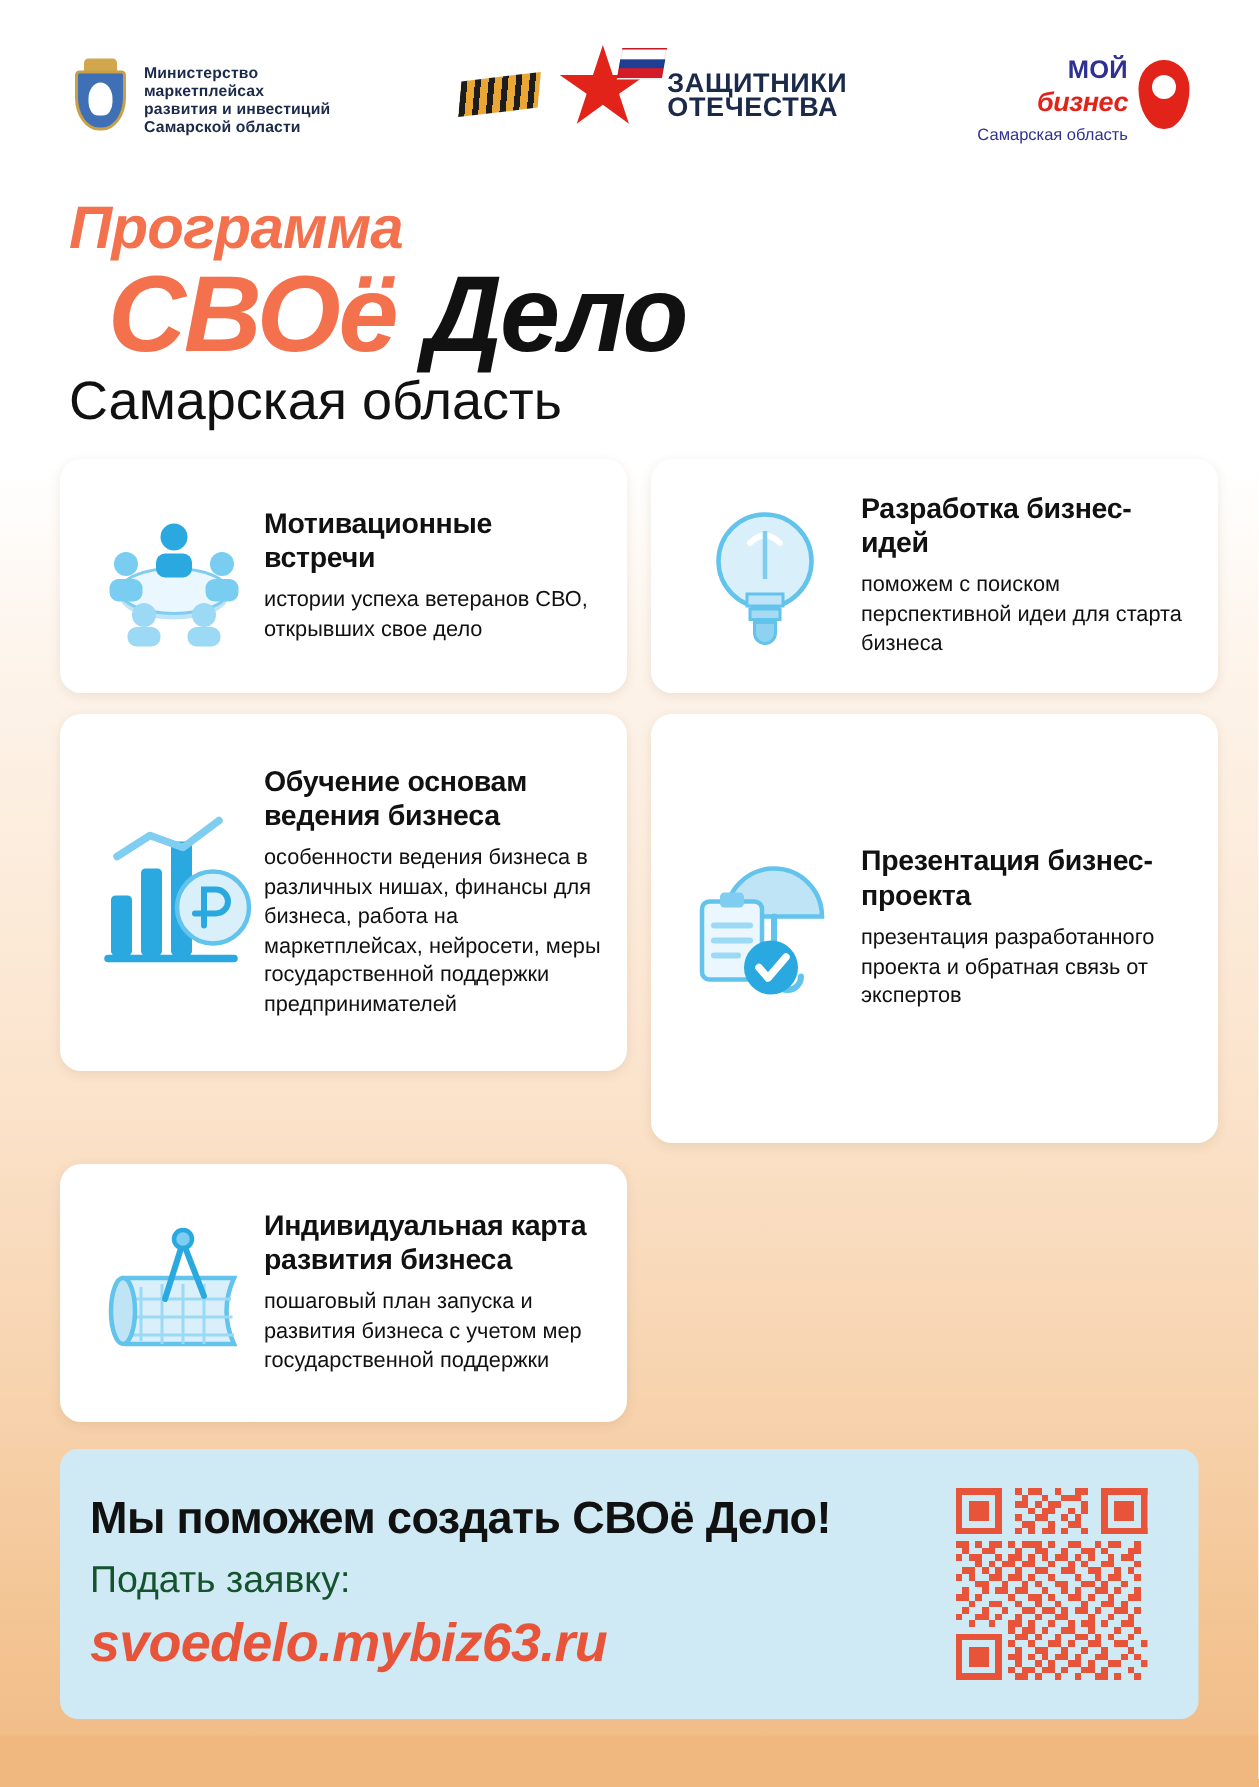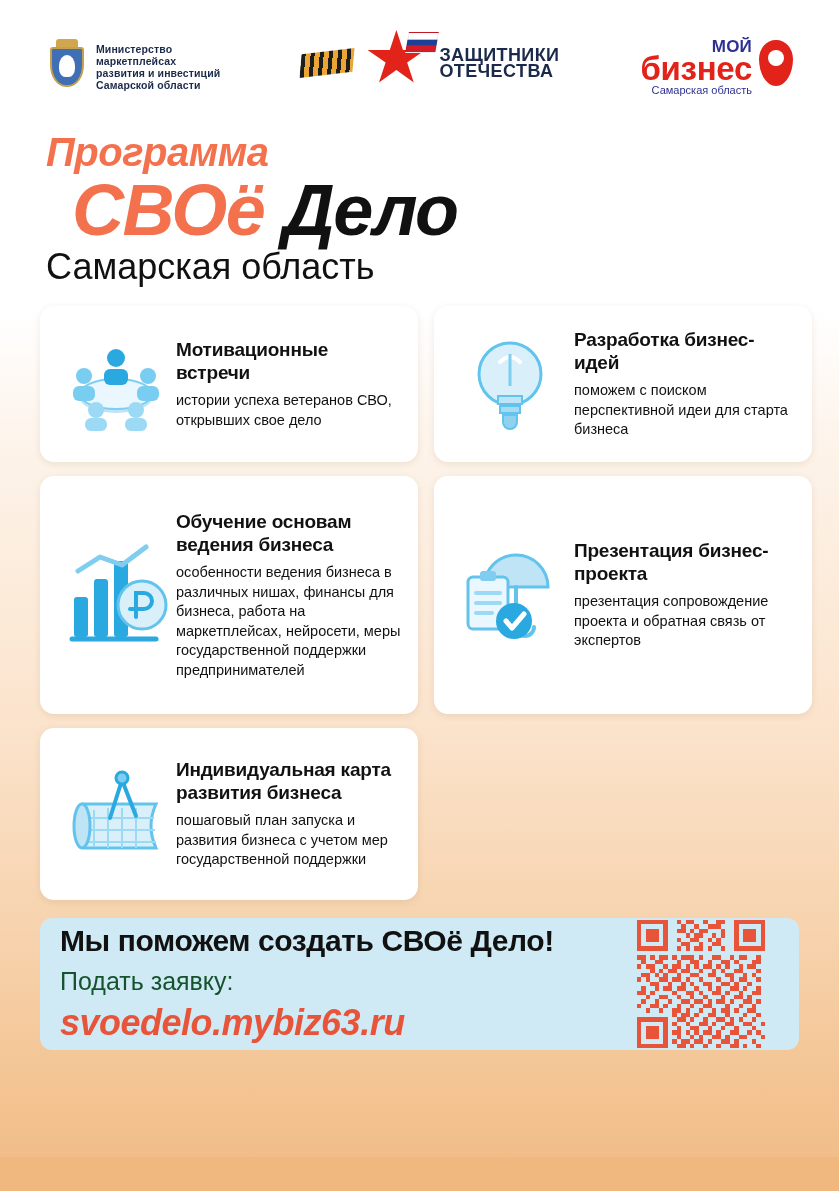--- a/index.html
+++ b/index.html
@@ -124,25 +124,26 @@
   }
   .mybiz-words { text-align: right; }
   .mybiz-moy {
     font-size: 17px;
     font-weight: 800;
     color: #2e3192;
     line-height: 18px;
     letter-spacing: .2px;
   }
   .mybiz-biz {
-    font-size: 33px;
+    font-size: 18px;
     font-weight: 800;
     color: #e2231a;
     line-height: 25px;
     letter-spacing: -.3px;
+    font-style: italic;
   }
   .mybiz-region {
     font-size: 11px;
     color: #2e3192;
     line-height: 14px;
     margin-top: 2px;
   }
   .pin {
     width: 34px; height: 46px;
     background: #e2231a;
@@ -232,32 +233,32 @@
   }
   .card-text {
     font-size: 14.5px;
     color: #111111;
     line-height: 19.5px;
     margin-top: 7px;
   }
   .c1 { height: 156px; }
   .c2 { height: 156px; }
   .c3 { height: 238px; }
-  .c4 { height: 238px; }
+  .c4 { height: 286px; }
   .c5 { height: 172px; }
   .c6 { height: 206px; }
   .c2 .card-body, .c4 .card-body, .c6 .card-body { padding-left: 4px; }
 
   
   svg.ill { display: block; }
 
   
   .banner {
     margin: 18px 40px 0 40px;
-    height: 132px;
+    height: 180px;
     background: #cfeaf4;
     border-radius: 12px;
     display: flex;
     align-items: center;
     padding: 14px 20px;
     box-sizing: border-box;
   }
   .banner-left { flex: 1 1 auto; }
   .b-head {
     font-size: 30px;
@@ -420,21 +421,21 @@
             <path d="M22 58 h24"></path>
               <path d="M22 68 h24"></path>
               <path d="M22 78 h16"></path>
           </g>
           <circle cx="60" cy="86" r="18" fill="#2aa8e0"></circle>
           <path d="M52 86 l6 7 l12 -14" stroke="#ffffff" stroke-width="5" fill="none" stroke-linecap="round" stroke-linejoin="round"></path>
         </svg>
       </div>
       <div class="card-body">
         <div class="card-title">Презентация бизнес-проекта</div>
-        <div class="card-text">презентация сопровождение проекта и обратная связь от экспертов</div>
+        <div class="card-text">презентация разработанного проекта и обратная связь от экспертов</div>
       </div>
     </div>
 
     <div class="card c5">
       <div class="card-ill">
         <svg class="ill" width="112" height="112" viewBox="0 0 112 112">
           <path d="M22 46 q-10 22 2 44 h72 q-10 -22 0 -44z" fill="#d9f0fb" stroke="#62c3ec" stroke-width="3"></path>
           <g stroke="#9bd9f5" stroke-width="2">
             <path d="M34 52 v36"></path>
               <path d="M48 50 v40"></path>

